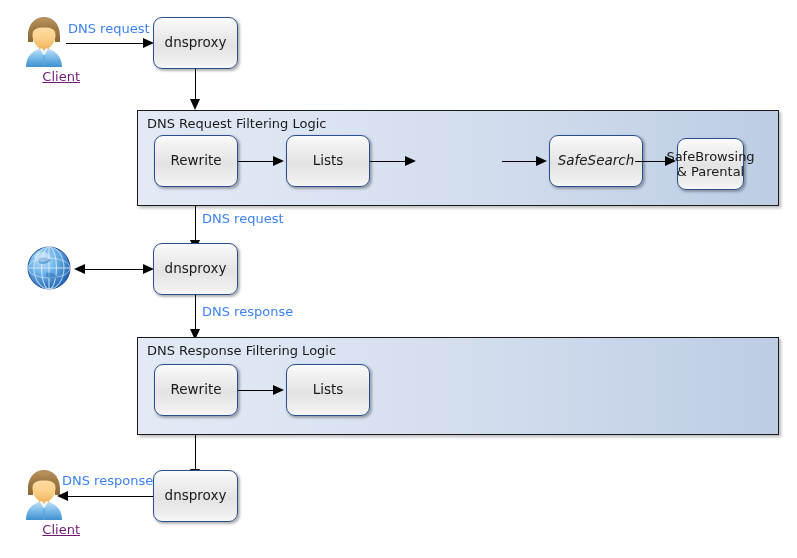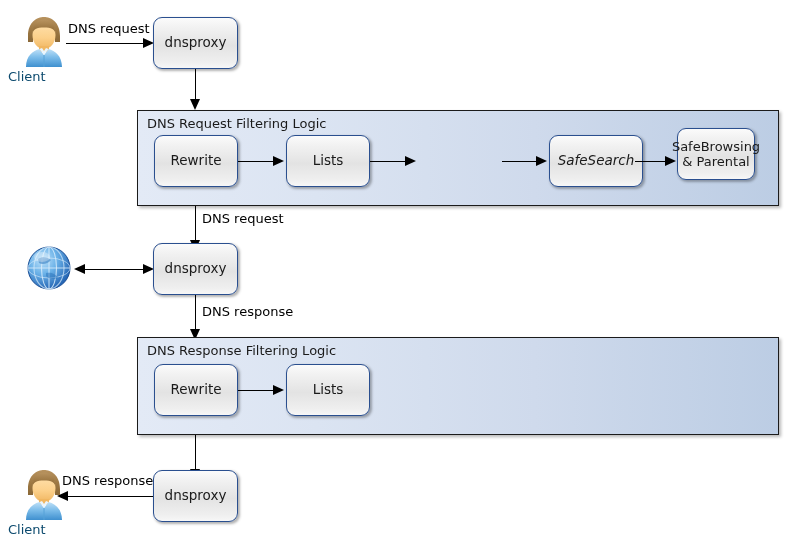--- a/index.html
+++ b/index.html
@@ -83,33 +83,34 @@
     width: 0; height: 0;
     border-left: 5.2px solid transparent;
     border-right: 5.2px solid transparent;
     border-top: 11px solid #000;
   }
 
   
   .elabel {
     position: absolute;
     font-size: 13px;
-    color: #000000;
+    color: #3b82f6;
     white-space: nowrap;
     line-height: 1.15;
   }
   .elabel.center { text-align: center; white-space: normal; }
 
   
   .caption {
     position: absolute;
     font-size: 13px;
-    color: #0c4a6e;
-    text-align: left;
+    color: #701a75;
+    text-align: right;
     line-height: 1.15;
+    text-decoration: underline;
   }
 
   
   .actor-icon { position: absolute; }
 </style>
 </head>
 <body>
 
 <div id="canvas">
 
@@ -166,21 +167,21 @@
 
   <div class="node" style="left:154px; top:135px; width:84px; height:52px;">
     <span>Rewrite</span>
   </div>
   <div class="node" style="left:286px; top:135px; width:84px; height:52px;">
     <span>Lists</span>
   </div>
   <div class="node" style="left:549px; top:135px; width:94px; height:52px;font-style:italic;">
     <span>SafeSearch</span>
   </div>
-  <div class="node" style="left:677px; top:128px; width:78px; height:52px; font-size:13px;">
+  <div class="node" style="left:677px; top:138px; width:67px; height:52px; font-size:13px;">
     <div>
       <span>SafeBrowsing</span>
       <span>&amp; Parental</span>
     </div>
   </div>
 
   <div class="hline" style="left:238px; top:161px; width:38px;"></div>
   <div class="arrow-r" style="left:273px; top:156px;"></div>
 
   <div class="hline" style="left:370px; top:161px; width:38px;"></div>

